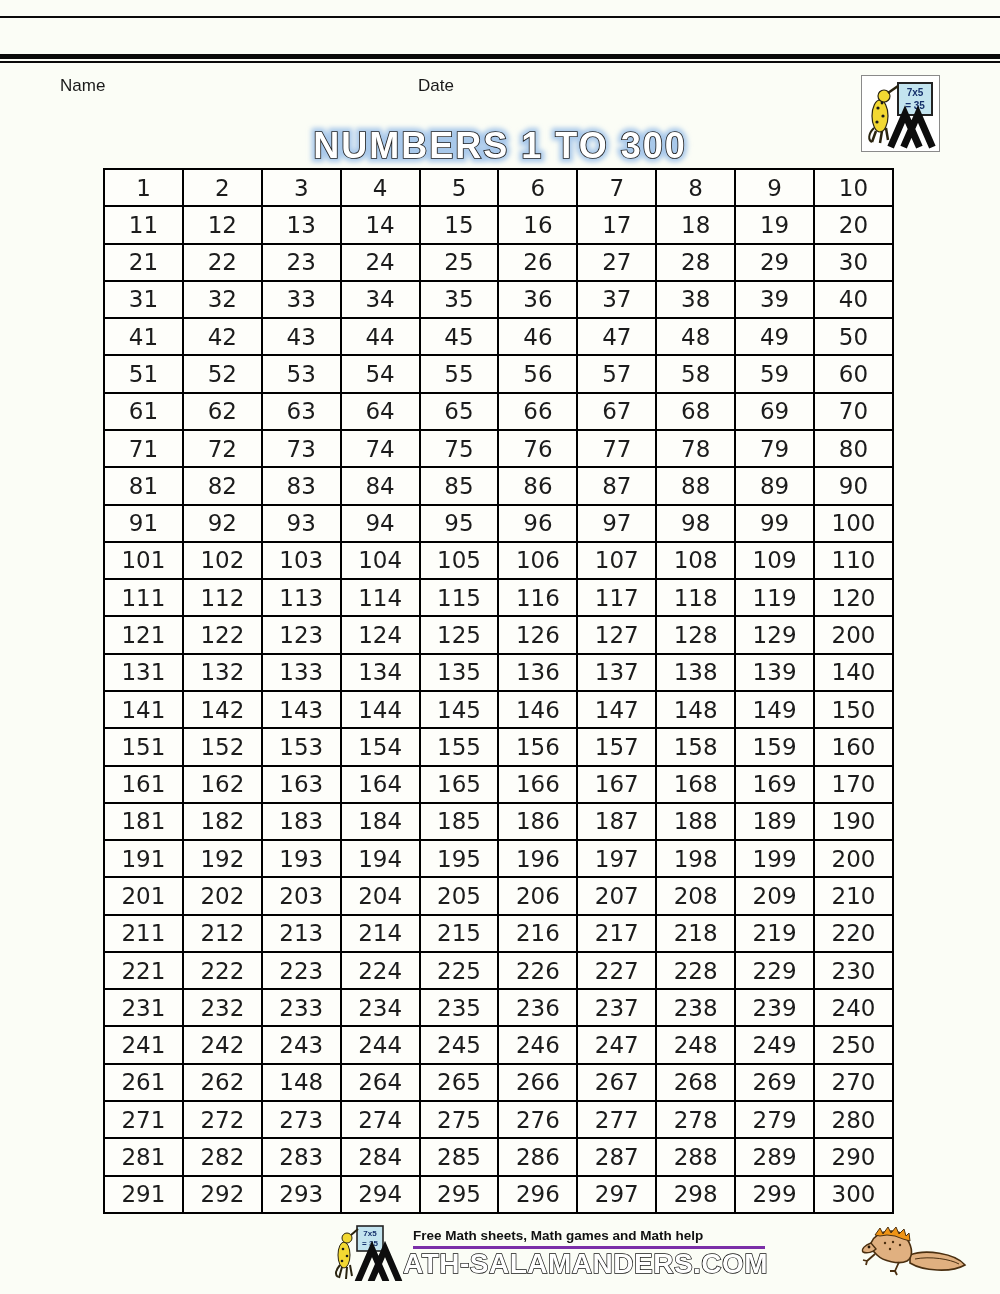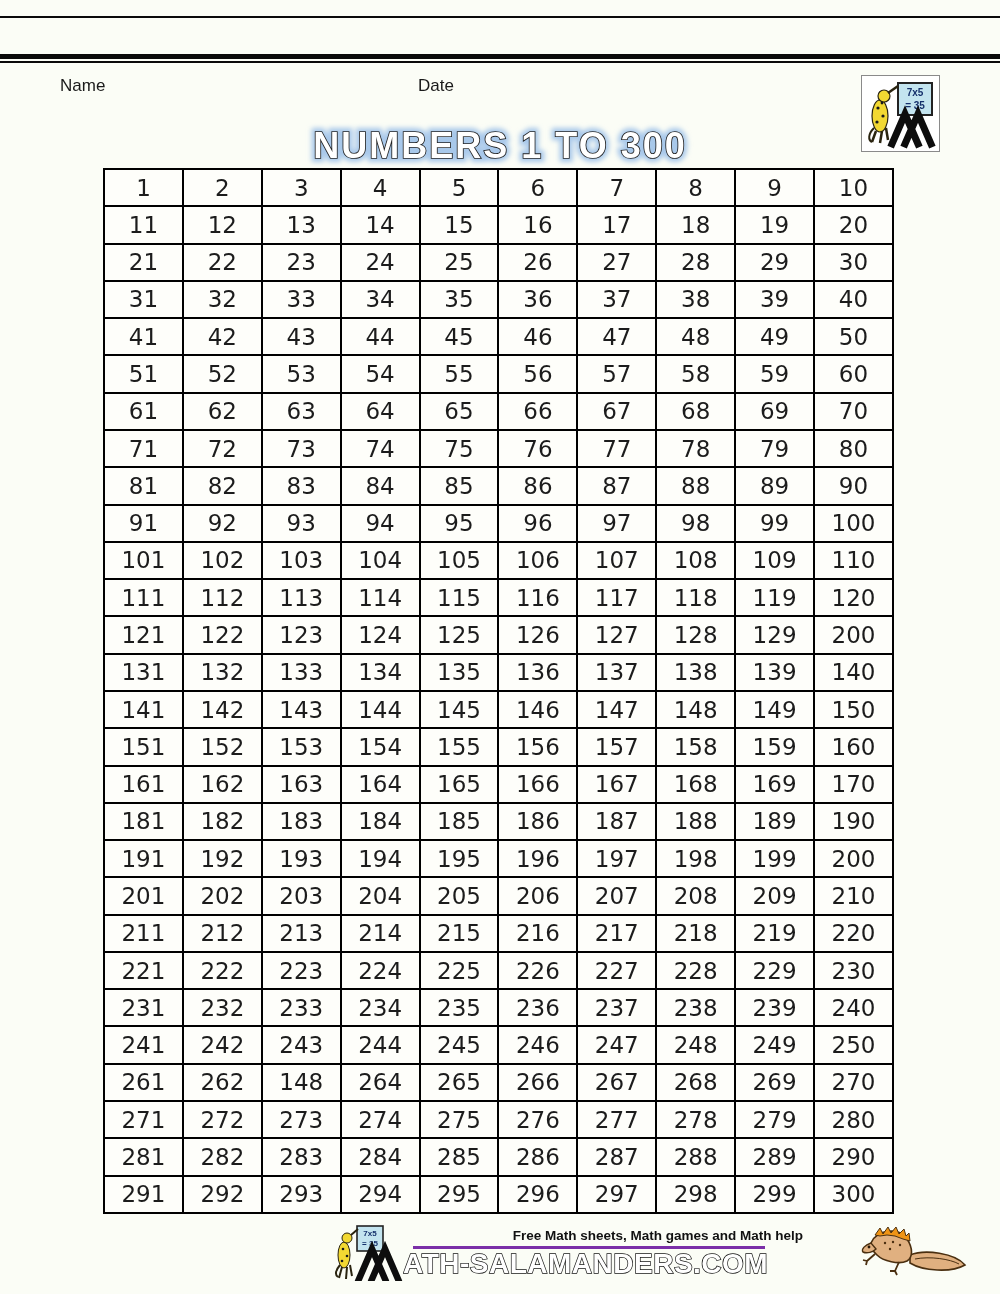--- a/index.html
+++ b/index.html
@@ -33,21 +33,21 @@
   }
   .number-grid td {
     border:2px solid #000;
     text-align:center; vertical-align:middle;
     padding:0;
     font-family:"DejaVu Sans", sans-serif;
     font-size:23px; color:#1c1c1c;
   }
 
   .footer { position:absolute; left:331px; top:1207px; display:flex; align-items:flex-start; }
-  .footer-col { margin-left:0px;text-align:right; }
+  .footer-col { margin-left:0px; }
   .tagline { font-size:13.5px; font-weight:bold; color:#111; padding-top:5px; letter-spacing:0px; white-space:nowrap; }
   .purple-rule { height:3px; width:352px; background:#7b2fa8; margin-top:3px; }
   .site-text-svg { display:block; margin-left:-10px; margin-top:-2px; }
 
   .mascot { position:absolute; left:855px; top:1205px; }
 </style>
 </head>
 <body>
 
 <div class="page">

